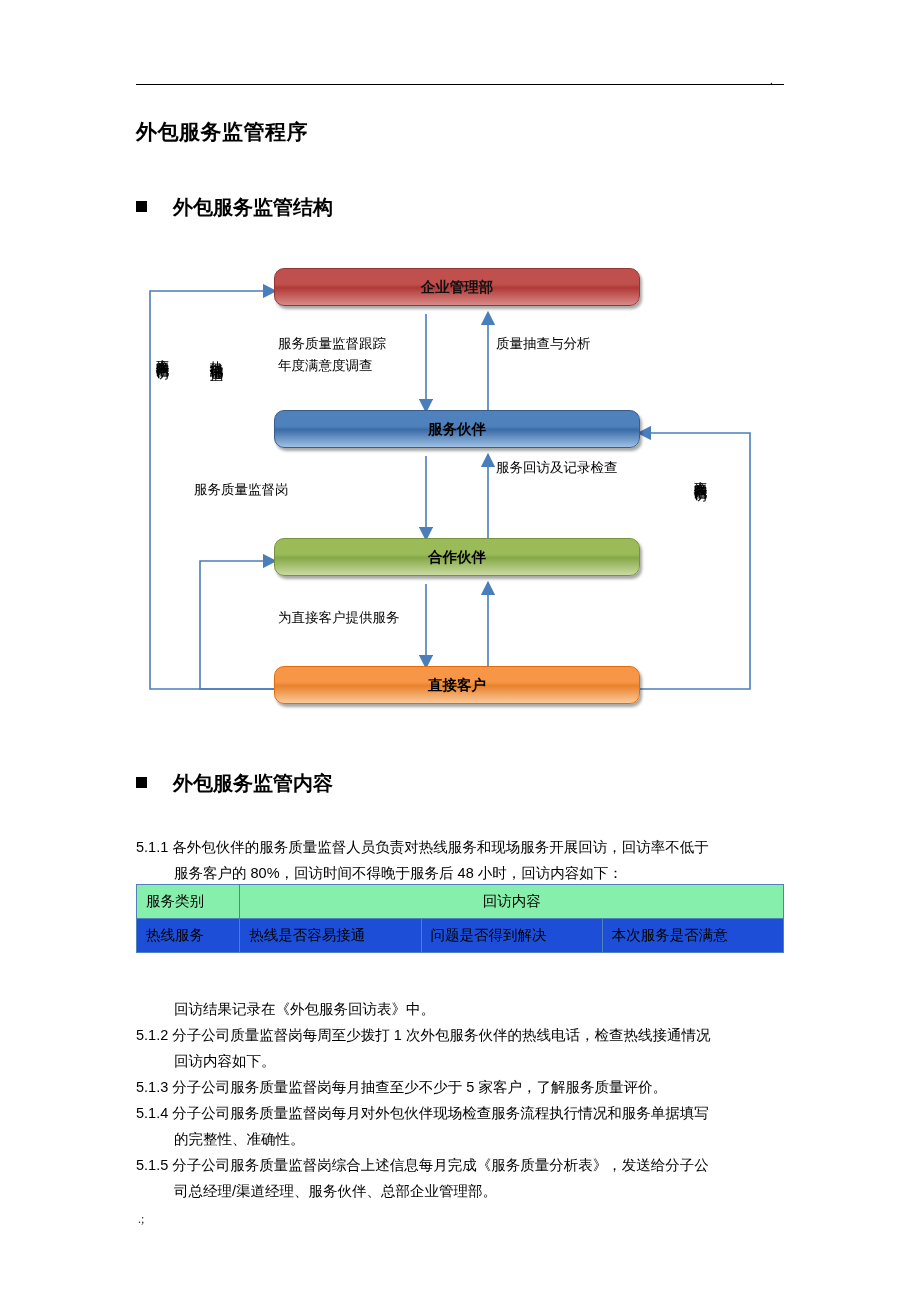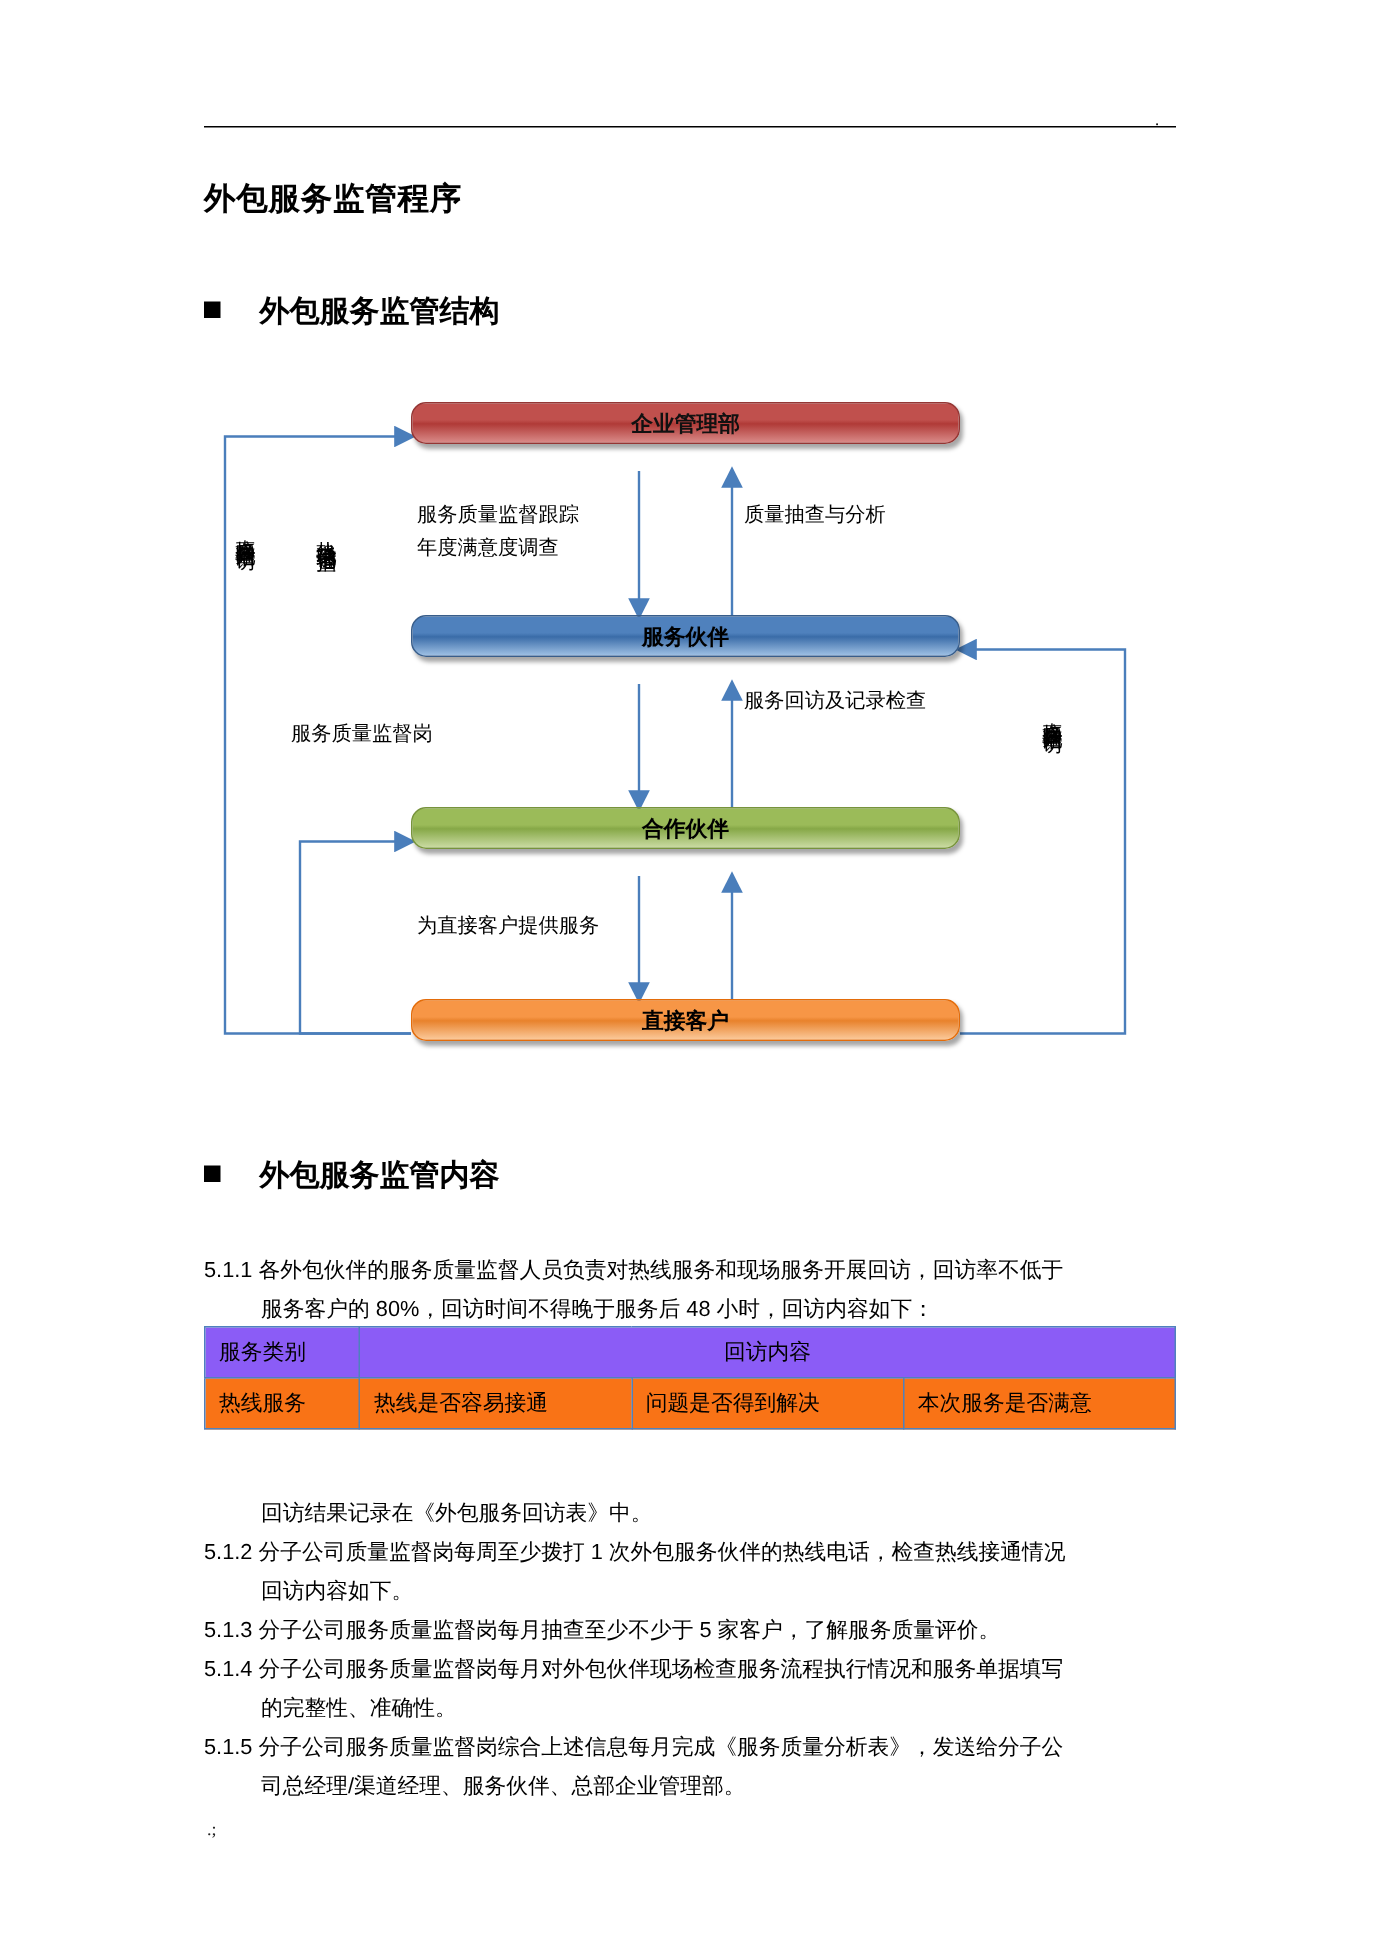--- a/index.html
+++ b/index.html
@@ -55,21 +55,21 @@
   #h2-content { left: 136px; top: 770px; }
 
   
   .diagram {
     position: absolute;
     left: 136px; top: 258px;
     width: 648px; height: 480px;
   }
   .node {
     position: absolute;
-    height: 28px;
+    height: 38px;
     border-radius: 10px;
     display: flex;
     align-items: center;
     justify-content: center;
     font-family: "Liberation Sans", sans-serif;
     font-size: 14.5px;
     font-weight: bold;
     color: #000;
     box-shadow: 2px 3px 3px rgba(0,0,0,0.35);
   }
@@ -145,25 +145,25 @@
     font-size: 14.5px;
   }
   table.cb th, table.cb td {
     border: 1px solid #4f81bd;
     padding: 7px 9px;
     height: 34px;
     color: #000;
     font-weight: normal;
   }
   table.cb thead th {
-    background: #8b5cf6;
+    background: #86efac;
     text-align: center;
   }
   table.cb thead th.first { text-align: left; }
-  table.cb tbody td { background: #f97316; margin-top: 19px; }
+  table.cb tbody td { background: #1d4ed8; margin-top: 19px; }
   .footer-mark {
     position: absolute;
     left: 138px; top: 1212px;
     font-size: 12px;
     color: #222;
   }
 </style>
 </head>
 <body>
 

